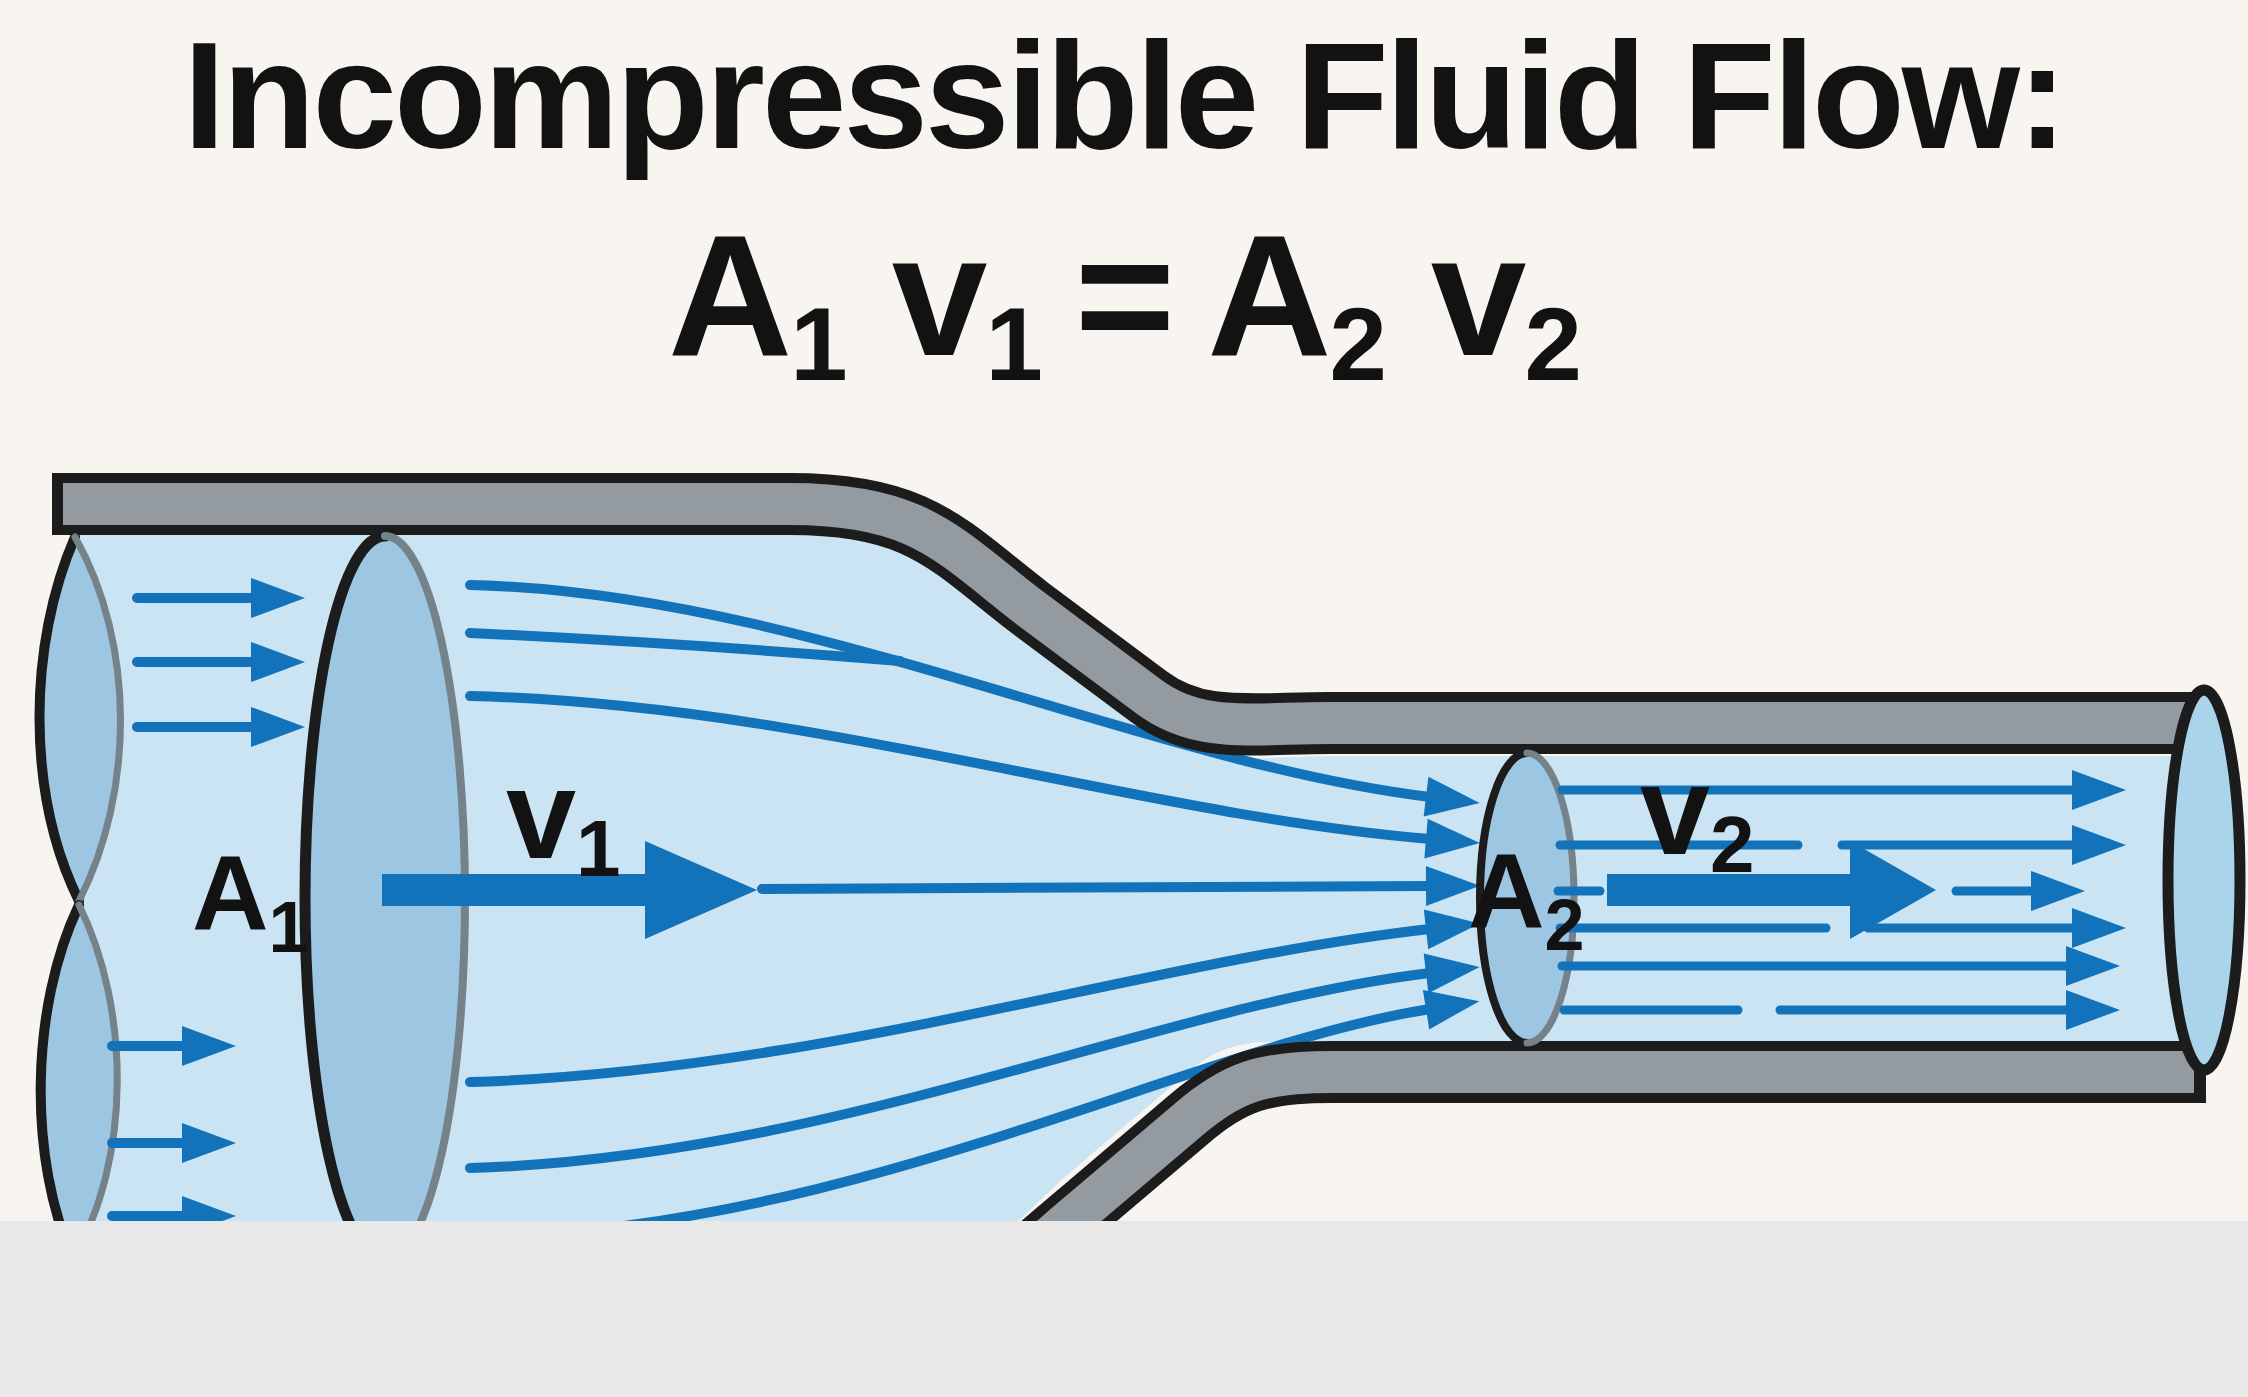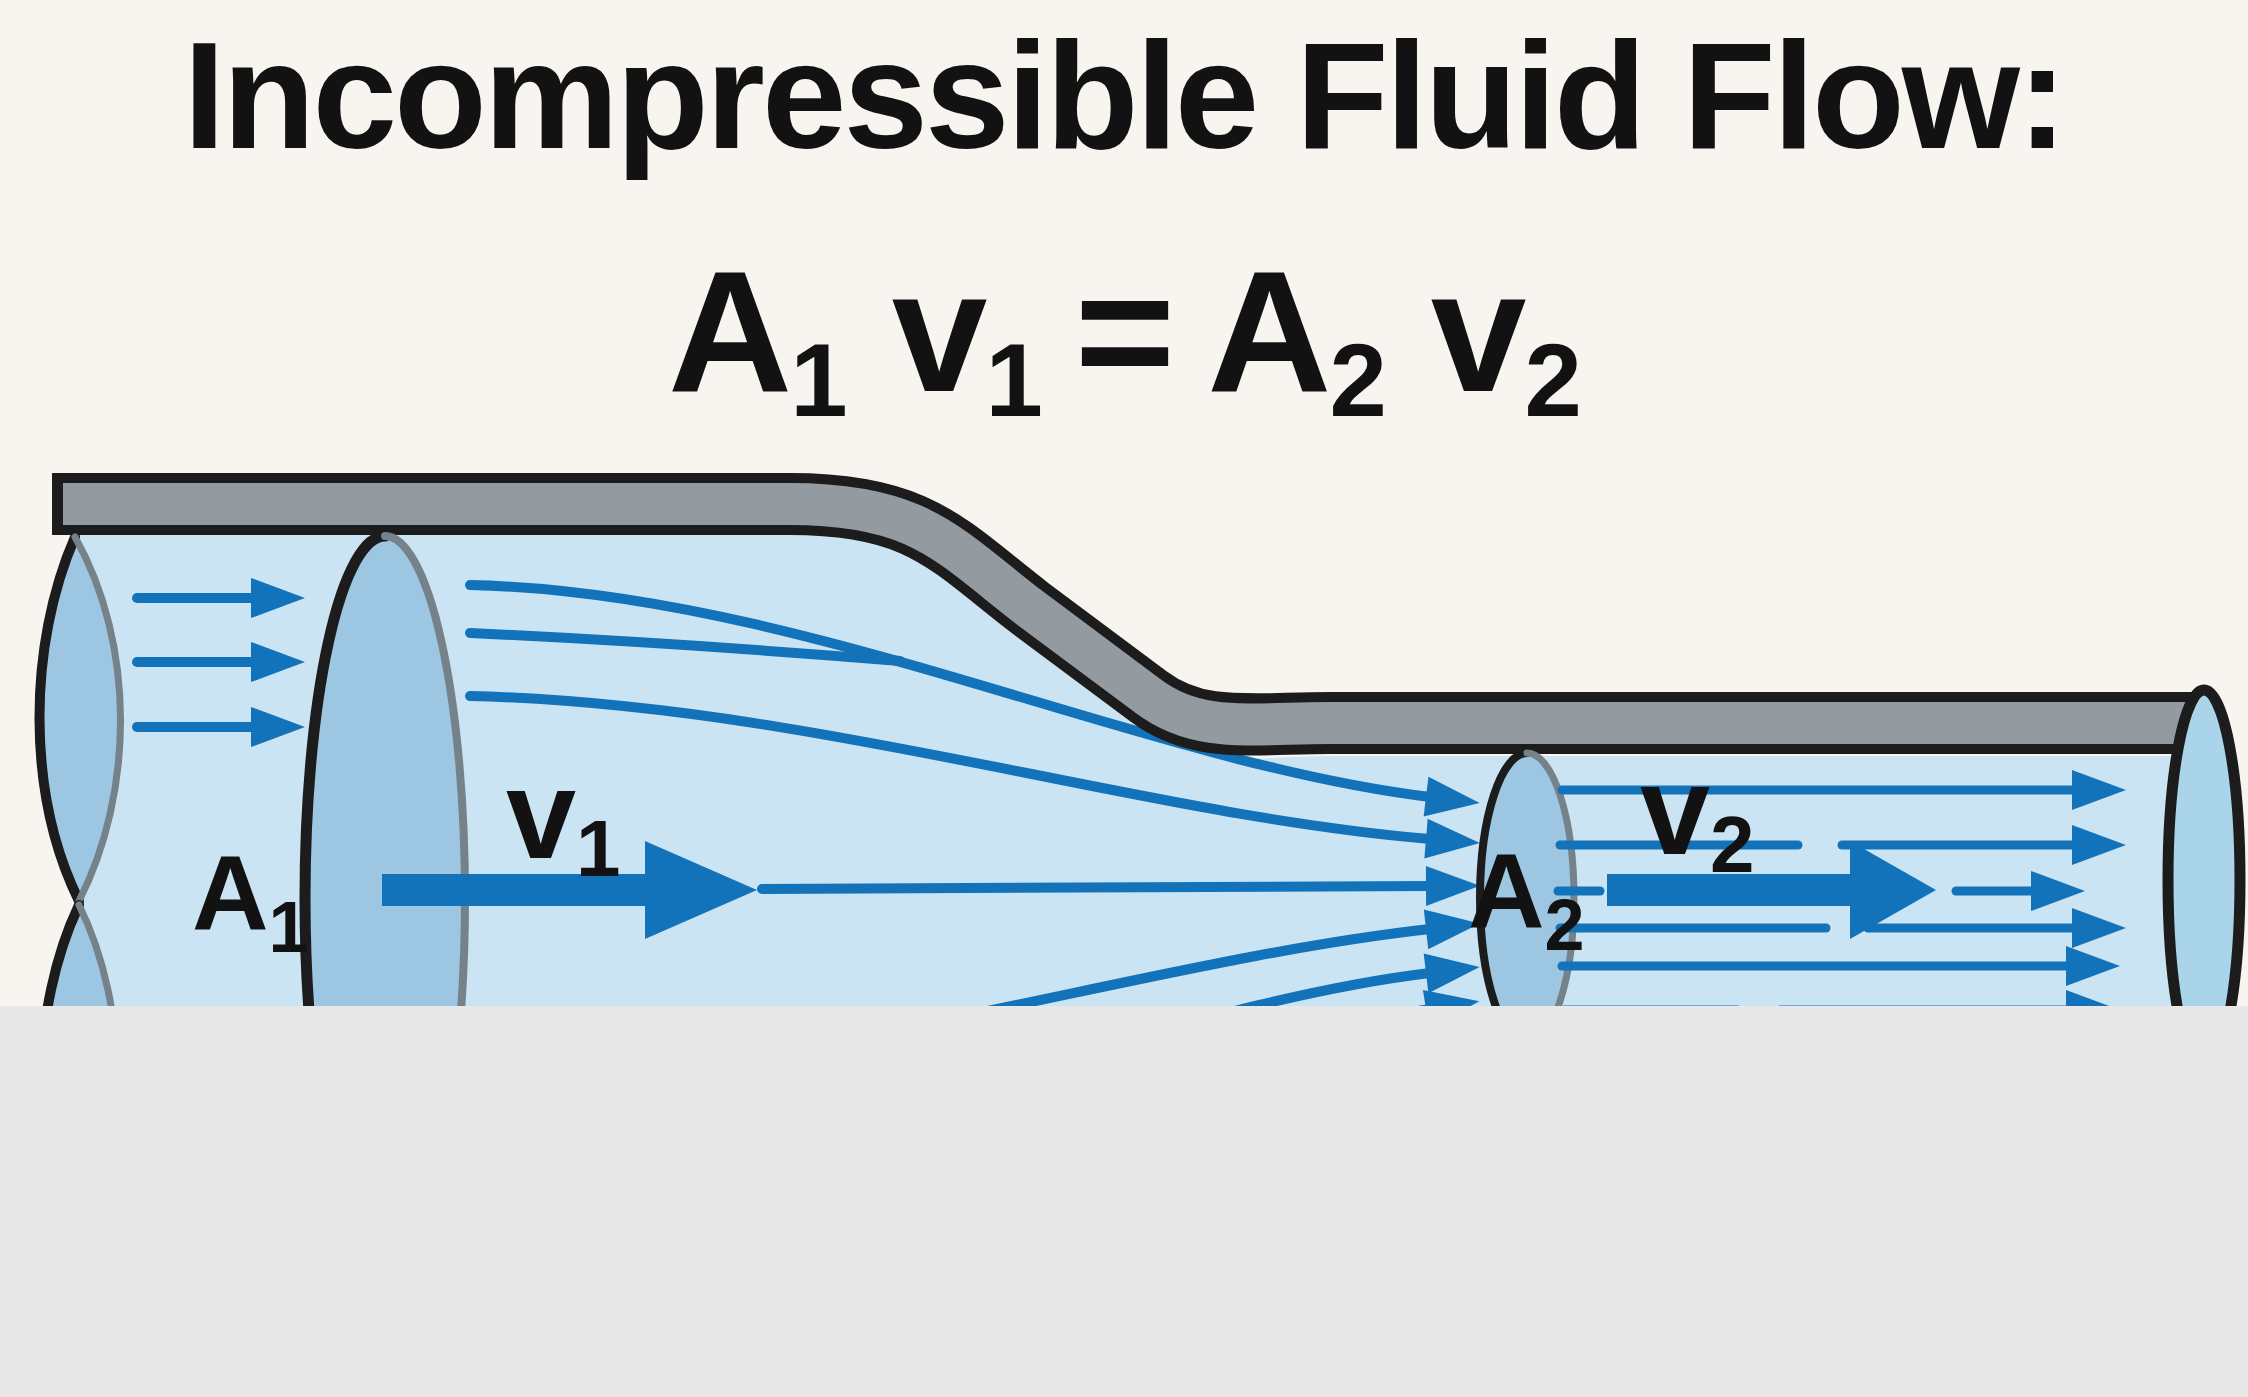--- a/index.html
+++ b/index.html
@@ -1,37 +1,36 @@
 <!DOCTYPE html>
 <html style="--background: #f8f5f1; --fluid-blue: #cbe4f3; --cross-section-blue: #9cc6e2; --pipe-end-blue: #a9d4ea; --wall-gray: #949ba0; --outline-black: #1c1c1c; --outline-gray: #76828a; --stream-blue: #1373ba; --text-black: #121212;"><head>
 <meta charset="utf-8">
 <style>
   html,body{margin:0;padding:0;background:#e8e8e8;}
   #screen{
     position:relative;
-    width:2248px;height:1006px;
+    width:2248px;height:1221px;
     background:var(--background,#f8f5f1);
     overflow:hidden;
     font-family:"Liberation Sans",sans-serif;
   }
   .title{
     position:absolute;top:12px;left:0;right:0;
     text-align:center;
     font-size:152px;font-weight:bold;letter-spacing:-3px;
     color:var(--text-black,#121212);
     line-height:1.1;
     white-space:nowrap;
   }
   .equation{
     position:absolute;top:196px;left:0;right:0;
     text-align:center;
     font-size:172px;font-weight:bold;letter-spacing:-2px;
     color:var(--text-black,#121212);
     white-space:nowrap;
-    margin-top:36px;
   }
   .equation .sub{font-size:0.6em;vertical-align:-0.24em;}
   .equation .gap{display:inline-block;width:46px;}
   .equation .eq{margin:0 34px;}
   #diagram{position:absolute;left:0;top:0;width:2248px;height:1397px;}
   
   .fluid{fill:var(--fluid-blue,#cbe4f3);}
   .wall-edge{fill:none;stroke:var(--outline-black,#1c1c1c);stroke-width:62;}
   .wall-core{fill:none;stroke:var(--wall-gray,#949ba0);stroke-width:42;}
   .cap{fill:var(--outline-black,#1c1c1c);}

